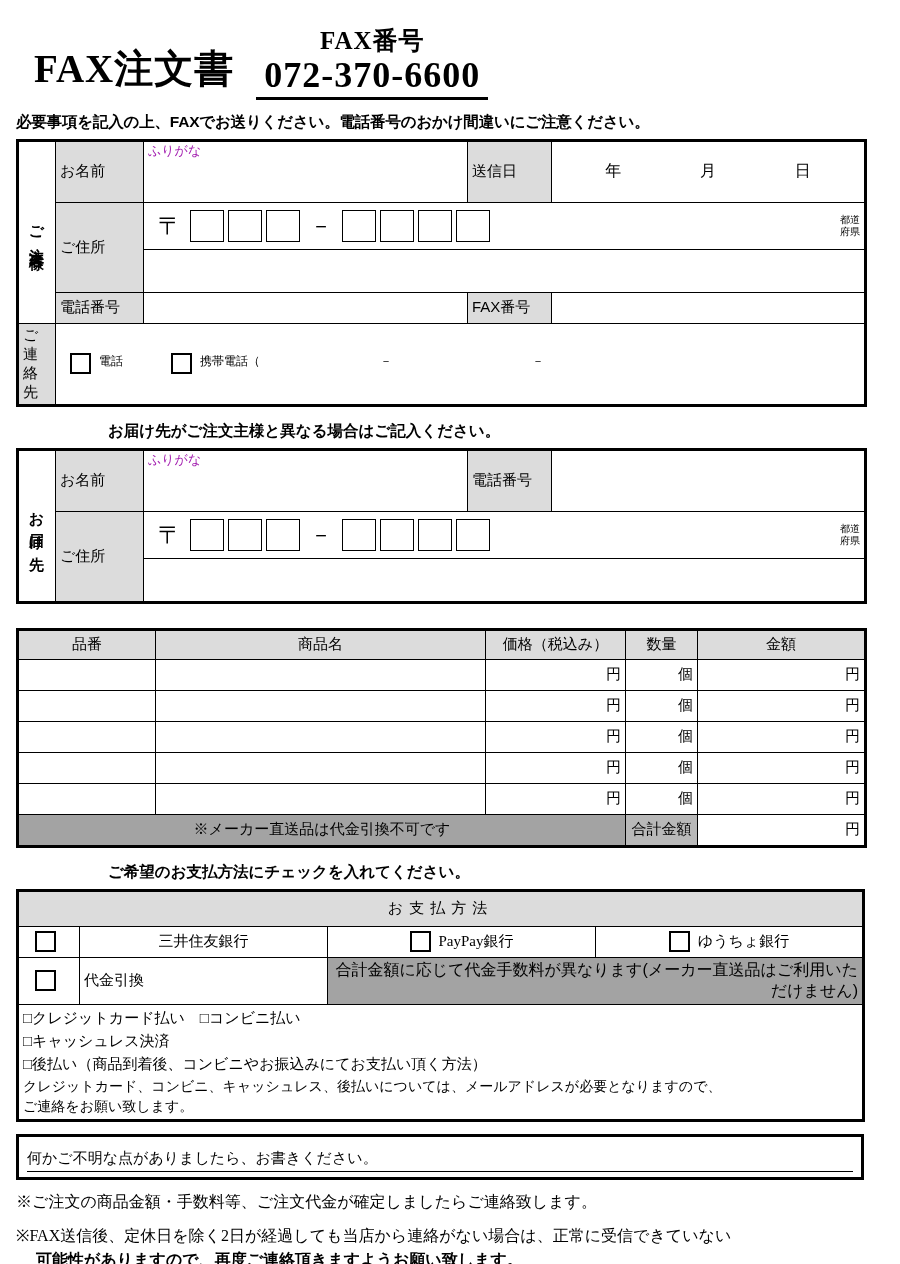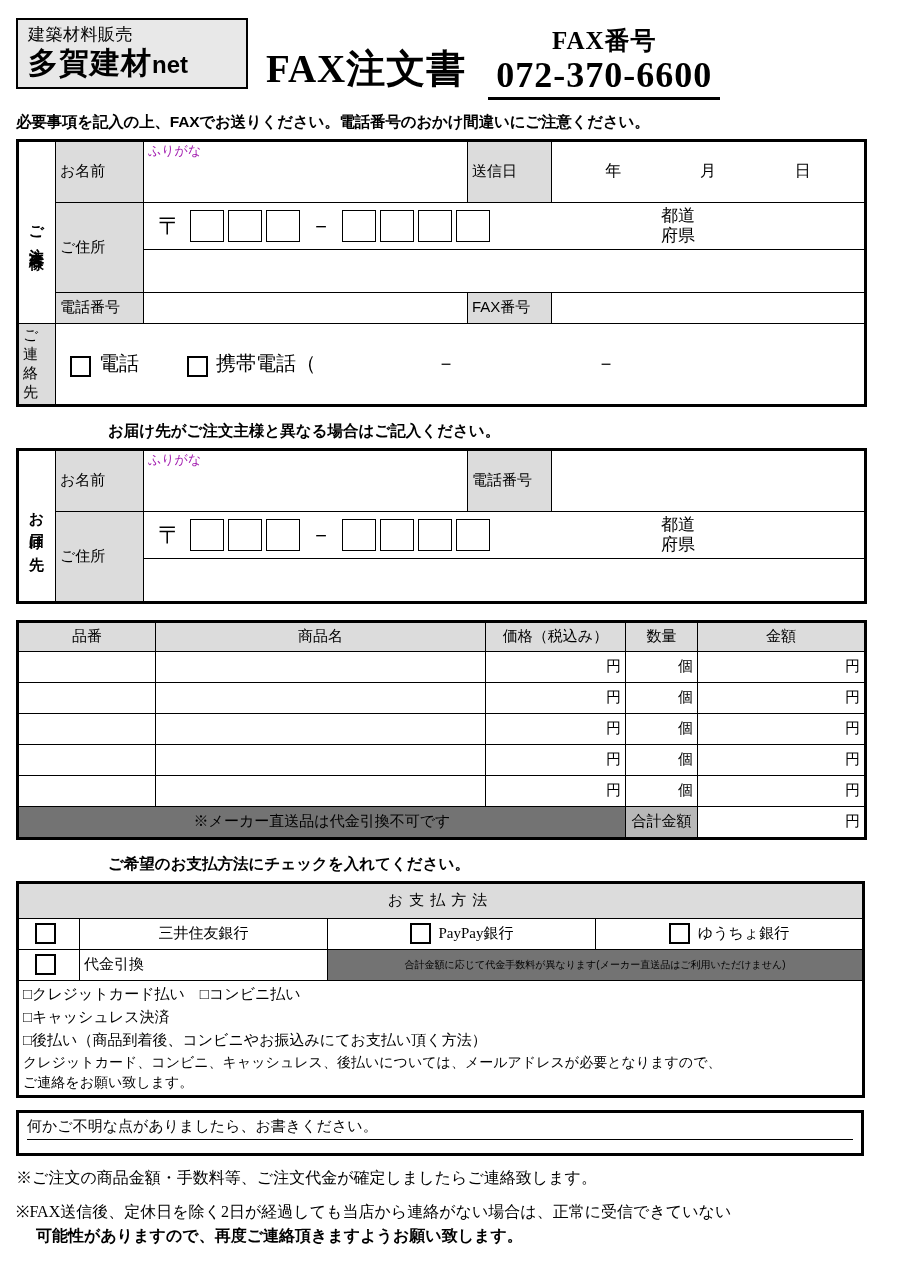--- a/index.html
+++ b/index.html
@@ -101,21 +101,21 @@
     border: 1px solid #000;
     font-size: 15px;
     padding: 2px 4px;
     vertical-align: middle;
     height: 26px;
   }
   .outer {
     border: 3px solid #000;
   }
   .grey {
-    background: #737373;
+    background: #a3a3a3;
   }
   .grey-dark {
     background: #b8b8b8;
   }
   .vert-label {
     width: 38px;
     text-align: center;
     font-size: 19px;
     font-weight: bold;
     letter-spacing: 2px;
@@ -156,25 +156,24 @@
     width: 32px;
     height: 30px;
     border: 1px solid #000;
     display: inline-block;
   }
   .dash {
     font-size: 22px;
     padding: 0 6px;
   }
   .todofuken {
-    font-size: 17px;
+    font-size: 10px;
     line-height: 1.15;
     text-align: right;
     margin-left: auto;
-    margin-right: 165px;
   }
 
   
   .cbox {
     display: inline-block;
     width: 17px;
     height: 17px;
     border: 2px solid #000;
     vertical-align: middle;
     margin-right: 8px;
@@ -226,21 +225,21 @@
     font-size: 14px;
     line-height: 1.45;
   }
 
   .free-note {
     border: 3px solid #000;
     width: 848px;
     margin: 12px 0 0 16px;
     box-sizing: border-box;
     height: 46px;
-    padding: 4px 8px;
+    padding: 12px 8px;
     font-family: "Liberation Serif", serif;
     font-size: 15px;
   }
   .free-note .divider {
     border-bottom: 1px solid #000;
     margin-top: 3px;
   }
 
   .footer-note {
     font-family: "Liberation Serif", serif;
@@ -254,24 +253,20 @@
     font-weight: bold;
   }
   .mt10 { }
 </style>
 </head>
 <body>
 
 <div class="page">
 
   <div class="header">
-    <div class="logo-box">
-      <div class="logo-top">建築材料販売</div>
-      <div class="logo-main"><span>多賀建材</span><span class="net">net</span></div>
-    </div>
     <div class="title-fax">FAX注文書</div>
     <div class="fax-number-block">
       <div class="fax-label">FAX番号</div>
       <div class="fax-digits">072-370-6600</div>
     </div>
   </div>
 
   <div class="notice-line">必要事項を記入の上、FAXでお送りください。電話番号のおかけ間違いにご注意ください。</div>
 
   <table class="tbl outer">
@@ -325,21 +320,21 @@
     </tr>
     <tr>
       <td class="cell-label">電話番号</td>
       <td></td>
       <td class="cell-label">FAX番号</td>
       <td></td>
     </tr>
     <tr>
       <td class="cell-label">ご連絡先</td>
       <td colspan="4">
-        <div style="display:flex;align-items:flex-end;font-size:20px;padding-left:10px;">
+        <div style="display:flex;align-items:flex-start;font-size:12px;padding-left:10px;">
           <span class="cbox"></span>
           <span style="margin-right:48px">電話</span>
           <span class="cbox"></span>
           <span>携帯電話（</span>
           <span style="margin-left:120px">－</span>
           <span style="margin-left:140px">－</span>
         </div>
       </td>
     </tr>
   </tbody>
@@ -386,21 +381,21 @@
           </span>
         </div>
       </td>
     </tr>
     <tr>
       <td colspan="3" style="height:38px"></td>
     </tr>
   </tbody>
     </table>
 
-  <table class="tbl outer items" style="margin-top:16px">
+  <table class="tbl outer items" style="margin-top:24px">
     <colgroup>
       <col style="width:138px">
         <col style="width:330px">
         <col style="width:140px">
       <col style="width:72px">
         <col style="width:168px">
     </colgroup>
     <tbody>
         <tr>
       <th>品番</th>
@@ -477,21 +472,21 @@
       <td class="pay-cell">
         <div style="display:flex;align-items:center;justify-content:center">
           <span class="cbox"></span>
           <span>ゆうちょ銀行</span>
         </div>
       </td>
     </tr>
     <tr>
       <td style="text-align:center"><span class="cbox"></span></td>
       <td class="pay-cell" style="">代金引換</td>
-      <td colspan="2" class="grey" style="font-size:10px;text-align:center">合計金額に応じて代金手数料が異なります(メーカー直送品はご利用いただけません)</td>
+      <td colspan="2" class="grey" style="font-size:16px;text-align:right">合計金額に応じて代金手数料が異なります(メーカー直送品はご利用いただけません)</td>
     </tr>
     <tr>
       <td colspan="4" class="pay-opts">
         <div>□クレジットカード払い　□コンビニ払い</div>
         <div>□キャッシュレス決済</div>
         <div>□後払い（商品到着後、コンビニやお振込みにてお支払い頂く方法）</div>
         <div class="small">クレジットカード、コンビニ、キャッシュレス、後払いについては、メールアドレスが必要となりますので、</div>
         <div class="small">ご連絡をお願い致します。</div>
       </td>
     </tr>

